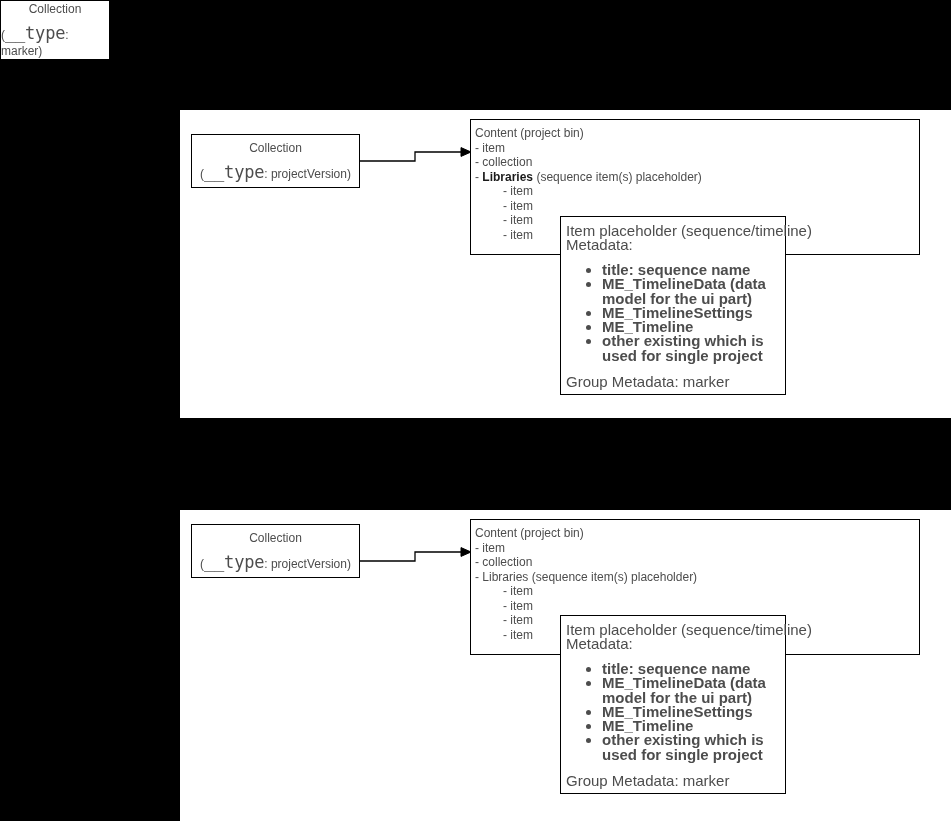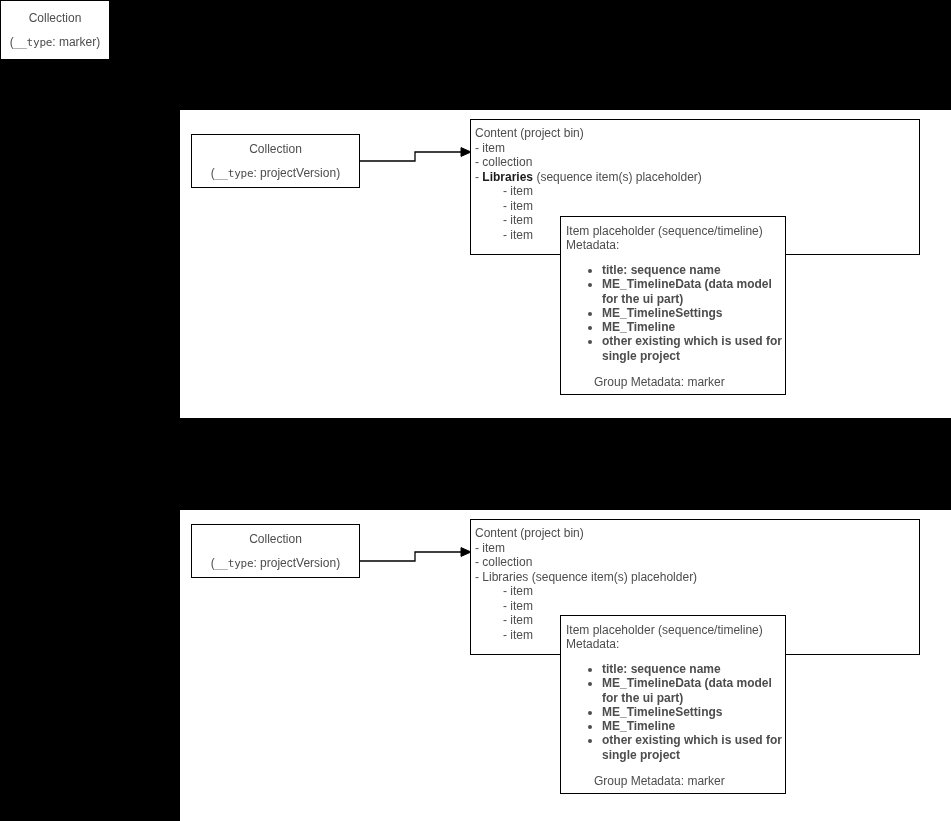--- a/index.html
+++ b/index.html
@@ -38,21 +38,21 @@
   .collection-title {
     color: #4d4d4d;
     font-size: 12px;
   }
   .collection-sub {
     color: #4d4d4d;
     font-size: 12px;
   }
   .mono {
     font-family: "DejaVu Sans Mono", "Liberation Mono", monospace;
-    font-size: 11px;
+    font-size: 17px;
     letter-spacing: -0.2px;
   }
   .content-box {
     padding: 6px 16px 0 4px;
     color: #4d4d4d;
     font-size: 12px;
     line-height: 14.5px;
   }
   .content-line {
     white-space: nowrap;
@@ -64,42 +64,41 @@
     font-weight: bold;
     color: #1a1a1a;
   }
   .lib-plain {
     font-weight: normal;
     color: #4d4d4d;
   }
   .item-box {
     padding: 7px 0 0 5px;
     color: #4d4d4d;
-    font-size: 12px;
+    font-size: 15px;
     line-height: 14px;
   }
   .item-head {
     white-space: nowrap;
   }
   .item-list {
     margin: 11px 0 0 0;
     padding: 0 0 0 36px;
     list-style: disc;
     font-weight: bold;
   }
   .item-list li {
     margin: 0 0 0 0;
     padding: 0;
     line-height: 14.3px;
     max-width: 196px;
   }
   .item-foot {
     margin-top: 12px;
     white-space: nowrap;
-    margin-left: 28px;
   }
   .arrow-svg {
     position: absolute;
     overflow: visible;
   }
 </style>
 </head>
 <body>
 
 <div id="canvas">

